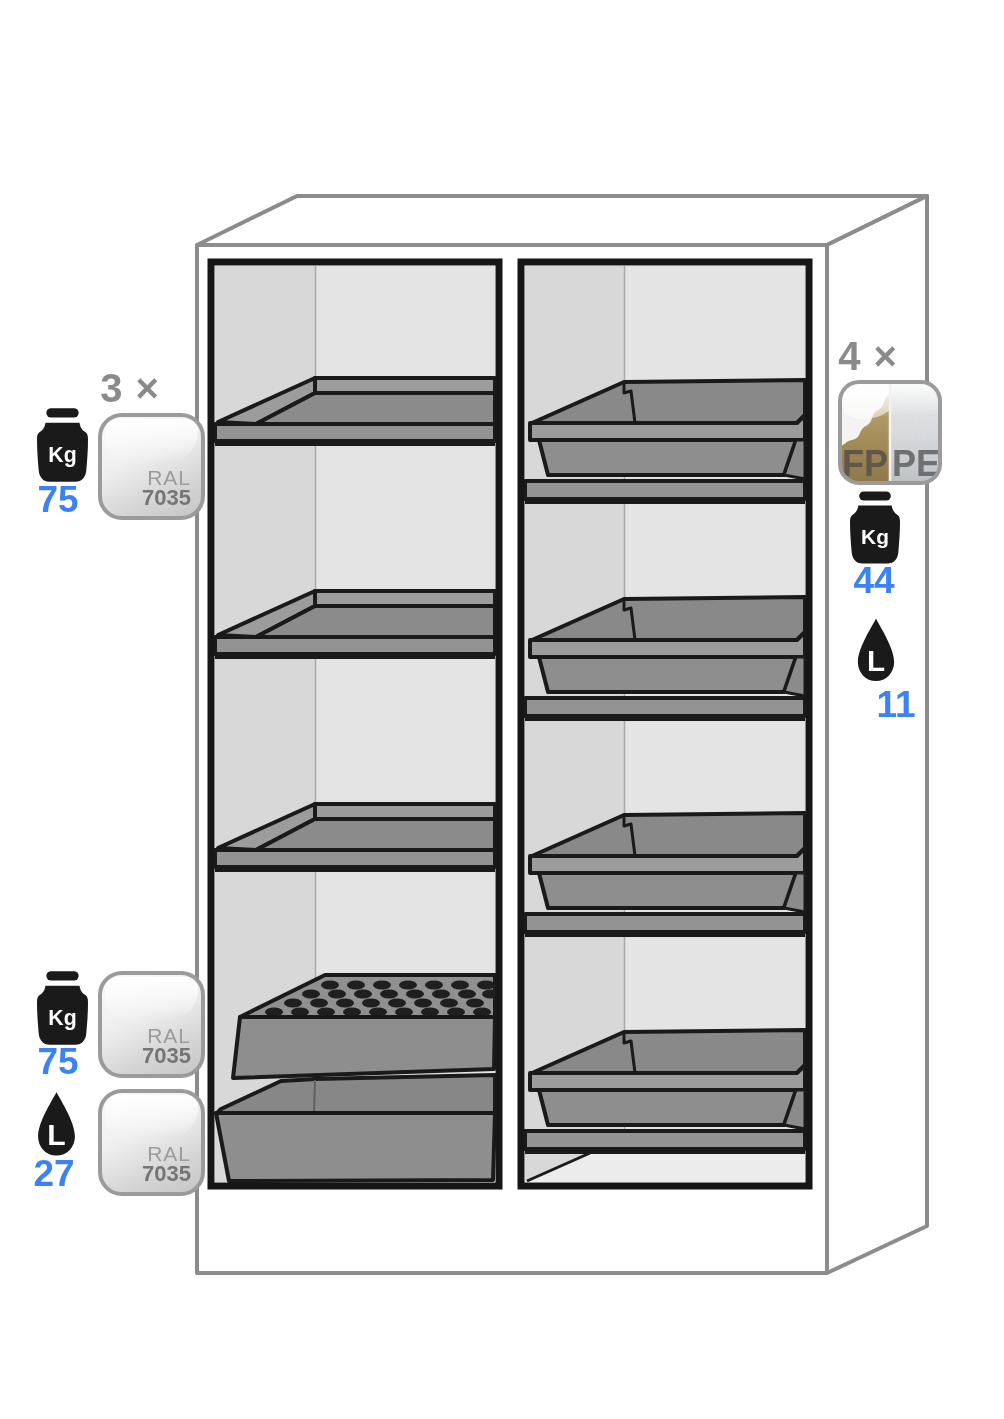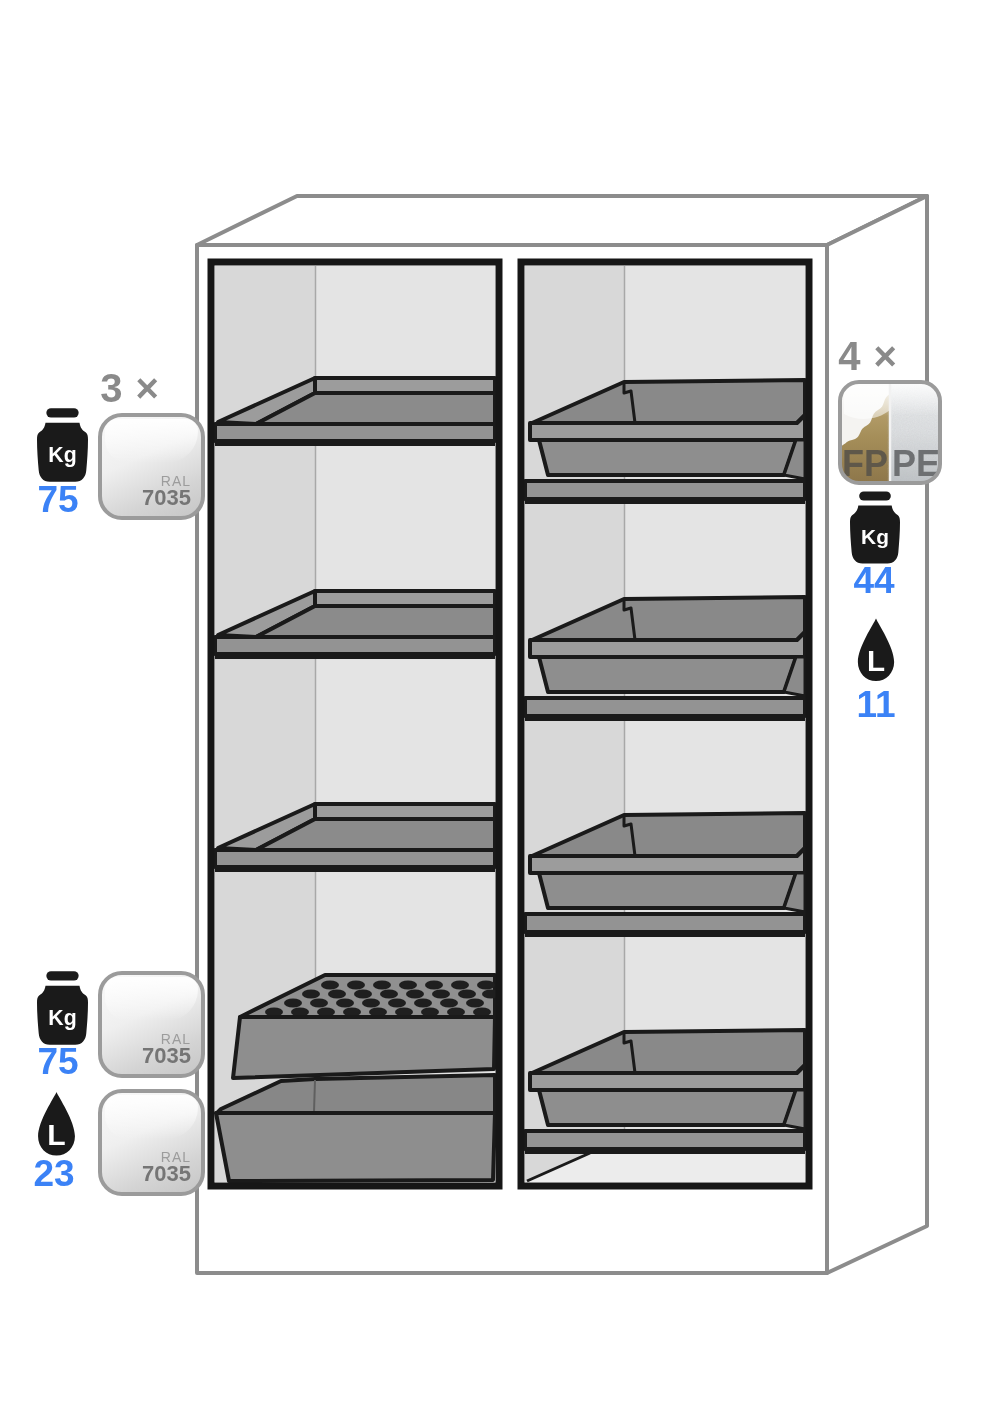--- a/index.html
+++ b/index.html
@@ -21,21 +21,21 @@
     position:absolute;width:107px;height:107px;box-sizing:border-box;
     border:4px solid #9b9b9b;border-radius:24px;
     background:linear-gradient(155deg,#fafafa 0%,#efefef 40%,#d4d4d4 75%,#c6c6c6 100%);
   }
   .ral-badge::before{
     content:"";position:absolute;left:3px;right:3px;top:2px;height:44px;
     border-radius:18px 18px 46px 34px;
     background:linear-gradient(180deg,rgba(255,255,255,0.95) 0%,rgba(255,255,255,0) 100%);
   }
   .ral-text{position:absolute;right:10px;bottom:7px;text-align:right;line-height:0.95;}
-  .ral-prefix{display:block;font-size:14px;color:#9c9c9c;font-weight:normal;letter-spacing:1px;}
+  .ral-prefix{display:block;font-size:21px;color:#9c9c9c;font-weight:normal;letter-spacing:1px;}
   .ral-code{display:block;font-size:22px;color:#757575;font-weight:bold;}
   .icon-svg{position:absolute;}
   .weight-text{font-size:25px;font-weight:bold;fill:#ffffff;}
   .drop-text{font-size:31px;font-weight:bold;fill:#ffffff;}
   .fppe-text-fp{font-size:36px;font-weight:bold;fill:#5f584a;}
   .fppe-text-pe{font-size:36px;font-weight:bold;fill:#6e7072;}
 </style>
 </head>
 <body>
 
@@ -215,21 +215,21 @@
     <div class="ral-text">
       <span class="ral-prefix">RAL</span>
       <span class="ral-code">7035</span>
     </div>
   </div>
 
   <svg class="icon-svg" style="left:35px;top:1091px;" width="43" height="66" viewBox="0 0 44 68">
     <path fill="#1a1a1a" d="M22,1 C20,6 3,31 3,46.5 C3,58 11.5,66.5 22,66.5 C32.5,66.5 41,58 41,46.5 C41,31 24,6 22,1 Z"></path>
     <text class="drop-text" x="22" y="56" text-anchor="middle">L</text>
   </svg>
-  <div class="qty-value" style="left:22px;top:1155px;">23</div>
+  <div class="qty-value" style="left:22px;top:1155px;">27</div>
 
   <div class="ral-badge" style="left:98px;top:1089px;">
     <div class="ral-text">
       <span class="ral-prefix">RAL</span>
       <span class="ral-code">7035</span>
     </div>
   </div>
 
   <div class="count-label" style="left:828px;top:336px;">4 ×</div>
 
@@ -271,15 +271,15 @@
     <rect x="11" y="0" width="38" height="11" rx="5.5" fill="#1a1a1a"></rect>
     <path fill="#1a1a1a" d="M10,17 L50,17 C51,23 53,25.5 57.5,28.5 C59.5,30 60,33 60,37 C60,49 59,62 58,73 C57.3,81 53,86.5 45,86.5 L15,86.5 C7,86.5 2.7,81 2,73 C1,62 0,49 0,37 C0,33 0.5,30 2.5,28.5 C7,25.5 9,23 10,17 Z"></path>
     <text class="weight-text" x="30" y="63" text-anchor="middle">Kg</text>
   </svg>
   <div class="qty-value" style="left:842px;top:562px;">44</div>
 
   <svg class="icon-svg" style="left:855px;top:617px;" width="42" height="66" viewBox="0 0 44 68">
     <path fill="#1a1a1a" d="M22,1 C20,6 3,31 3,46.5 C3,58 11.5,66.5 22,66.5 C32.5,66.5 41,58 41,46.5 C41,31 24,6 22,1 Z"></path>
     <text class="drop-text" x="22" y="56" text-anchor="middle">L</text>
   </svg>
-  <div class="qty-value" style="left:844px;top:686px;">11</div>
+  <div class="qty-value" style="left:864px;top:686px;">11</div>
 
 </div>
 
 </body></html>

